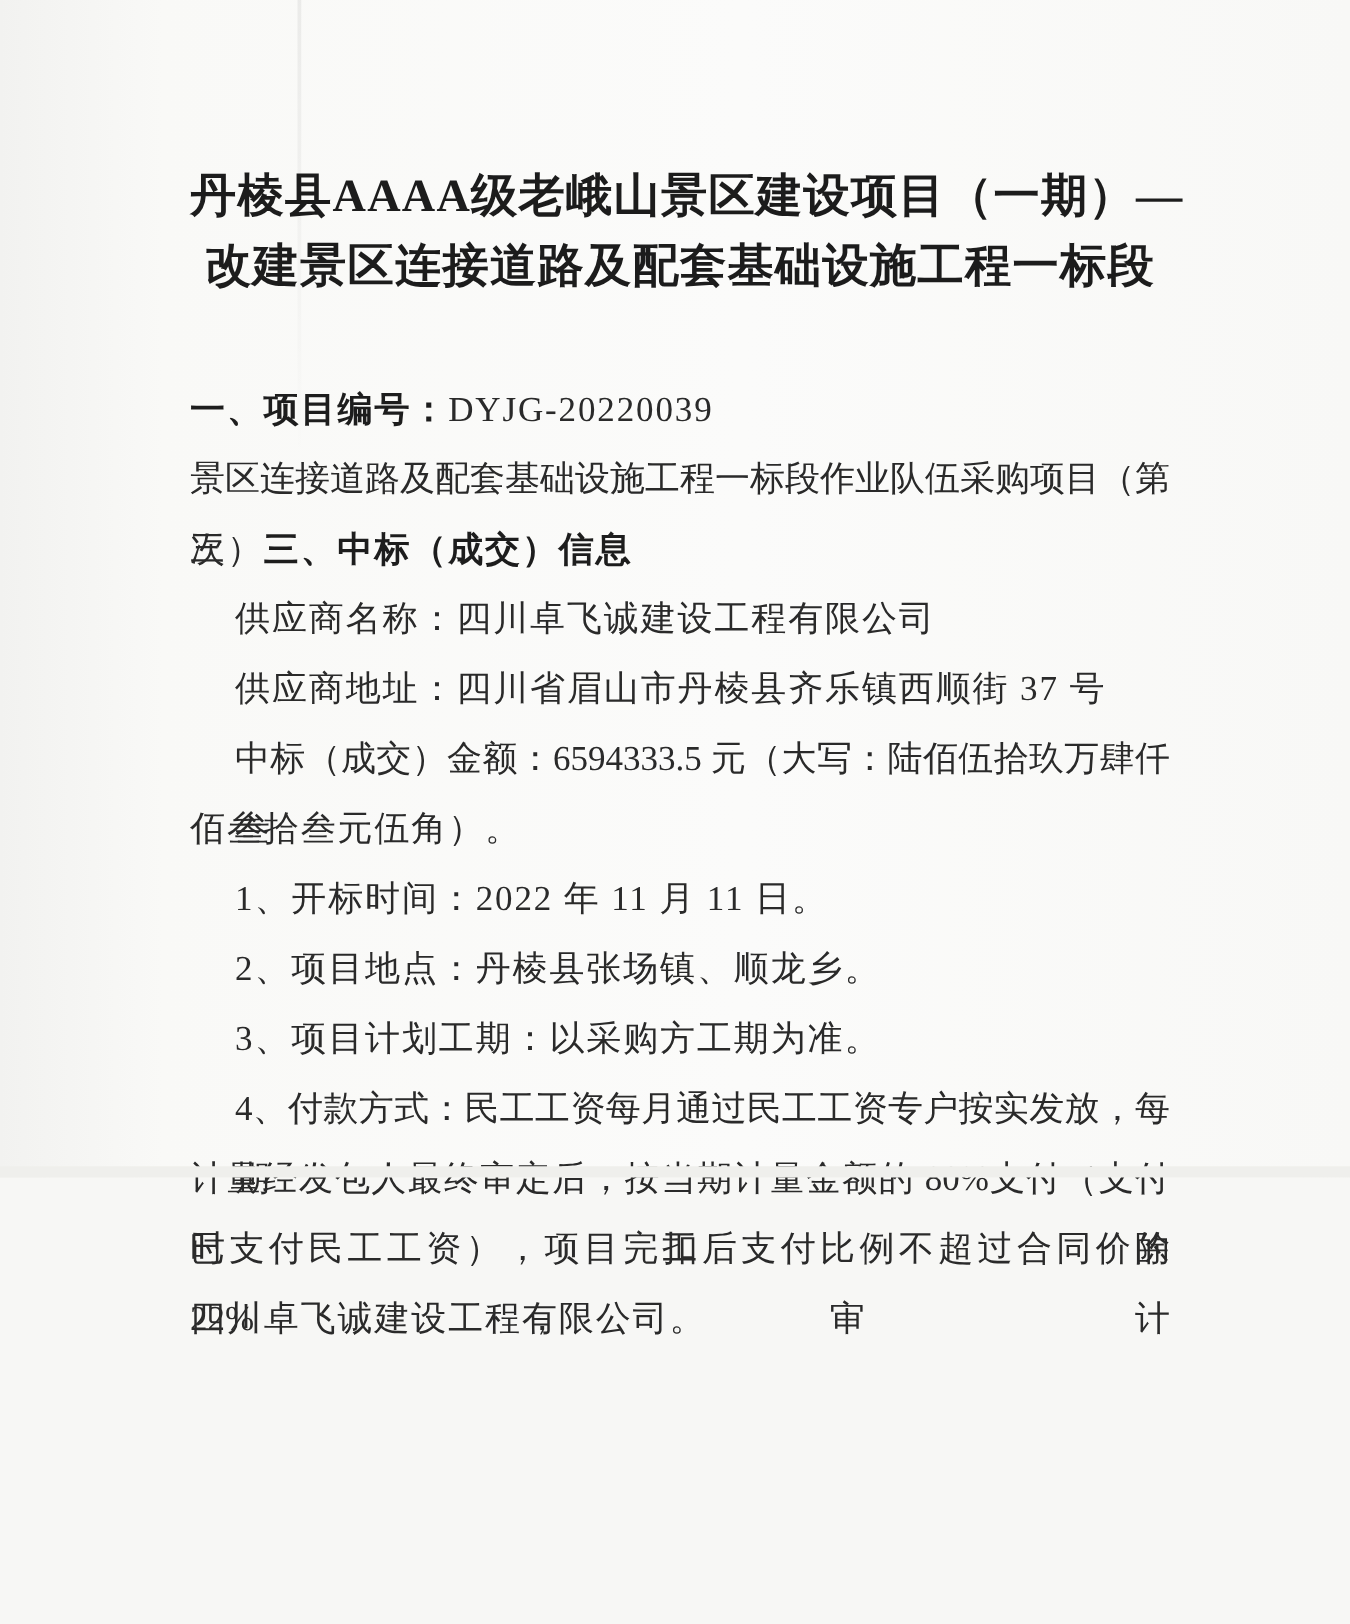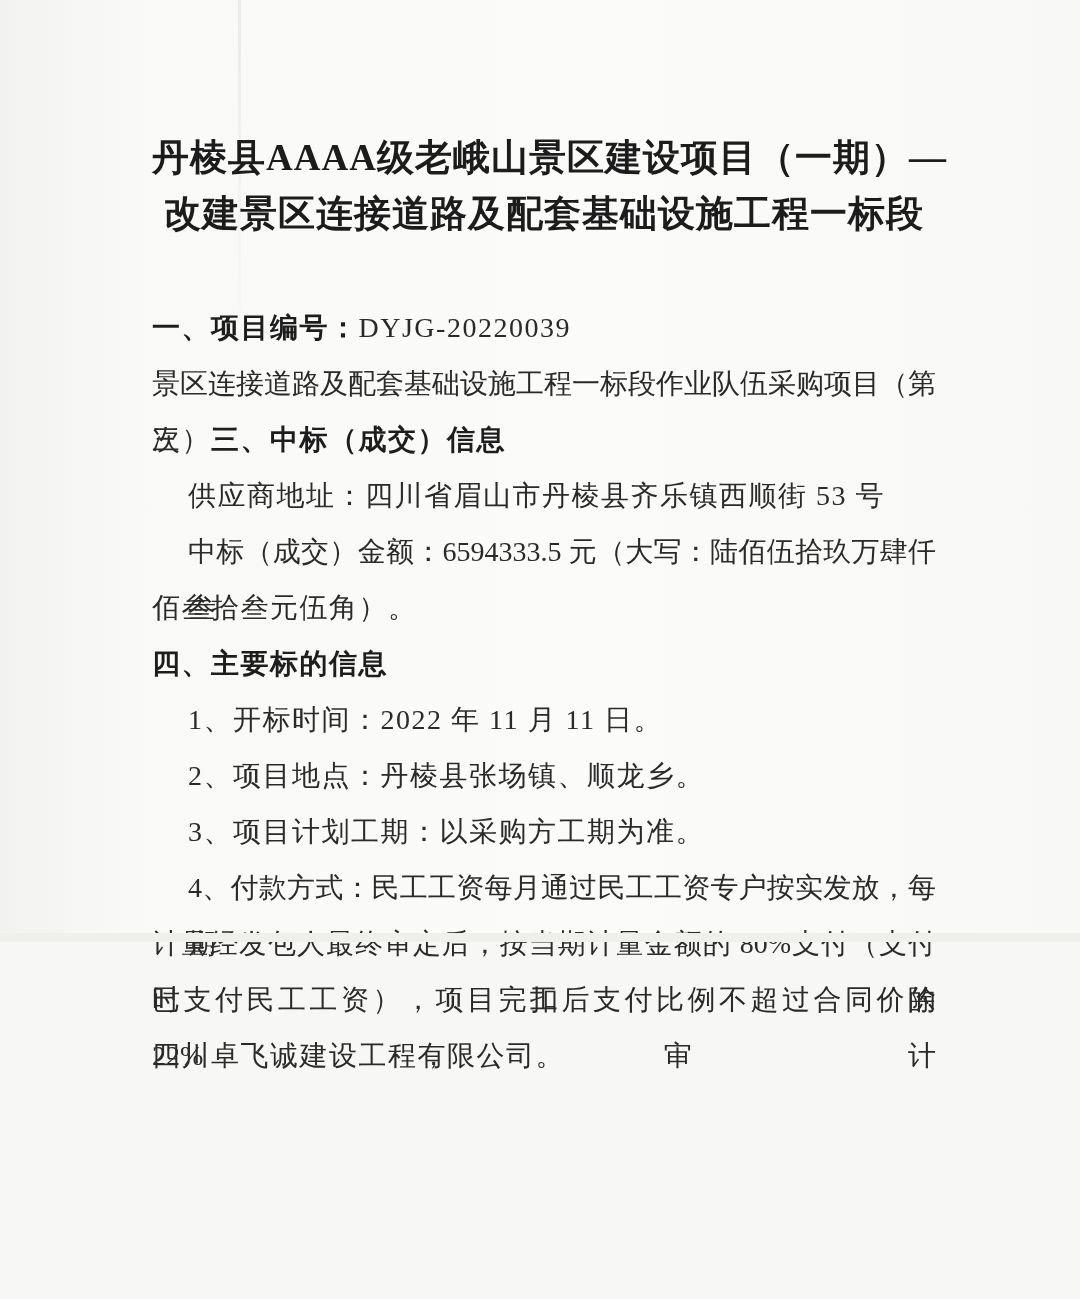--- a/index.html
+++ b/index.html
@@ -86,24 +86,24 @@
   <div class="doc">
     <div class="title-block">
       <div class="title-line">丹棱县AAAA级老峨山景区建设项目（一期）—</div>
       <div class="title-line">改建景区连接道路及配套基础设施工程一标段</div>
     </div>
 
     <div class="doc-body">
         <div class="line"><span class="seg bold">一、项目编号：</span><span class="seg">DYJG-20220039</span></div>
         <div class="line just"><span class="seg">景区连接道路及配套基础设施工程一标段作业队伍采购项目（第三</span></div>
         <div class="line"><span class="seg">次）</span><span class="seg bold">三、中标（成交）信息</span></div>
-        <div class="line ind"><span class="seg">供应商地址：四川省眉山市丹棱县齐乐镇西顺街 53 号</span></div>
+        <div class="line ind"><span class="seg">供应商名称：四川卓飞诚建设工程有限公司</span></div>
+        <div class="line ind"><span class="seg">供应商地址：四川省眉山市丹棱县齐乐镇西顺街 37 号</span></div>
         <div class="line just ind"><span class="seg">中标（成交）金额：6594333.5 元（大写：陆佰伍拾玖万肆仟叁</span></div>
         <div class="line"><span class="seg">佰叁拾叁元伍角）。</span></div>
-        <div class="line"><span class="seg bold">四、主要标的信息</span></div>
         <div class="line ind"><span class="seg">1、开标时间：2022 年 11 月 11 日。</span></div>
         <div class="line ind"><span class="seg">2、项目地点：丹棱县张场镇、顺龙乡。</span></div>
         <div class="line ind"><span class="seg">3、项目计划工期：以采购方工期为准。</span></div>
         <div class="line just ind"><span class="seg">4、付款方式：民工工资每月通过民工工资专户按实发放，每期</span></div>
         <div class="line just"><span class="seg">计量经发包人最终审定后，按当期计量金额的 80%支付（支付时扣除</span></div>
         <div class="line just"><span class="seg">已支付民工工资），项目完工后支付比例不超过合同价的 22%，审计</span></div>
         <div class="line"><span class="seg">四川卓飞诚建设工程有限公司。</span></div>
       </div>
   </div>
 

